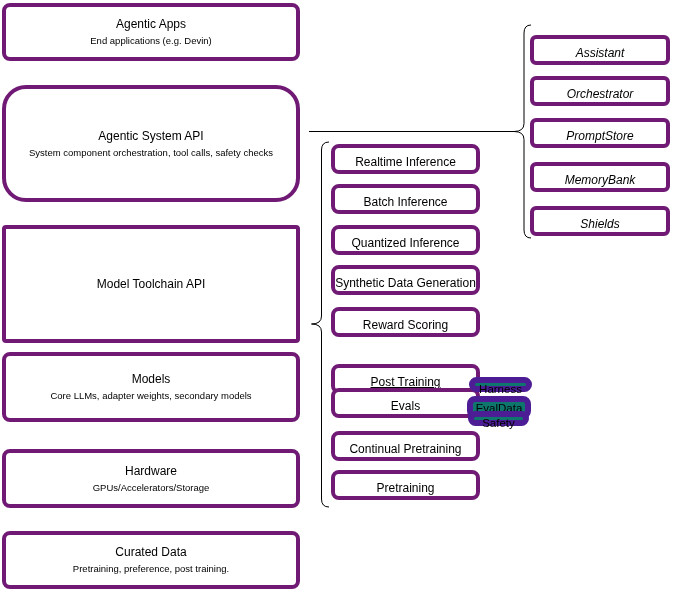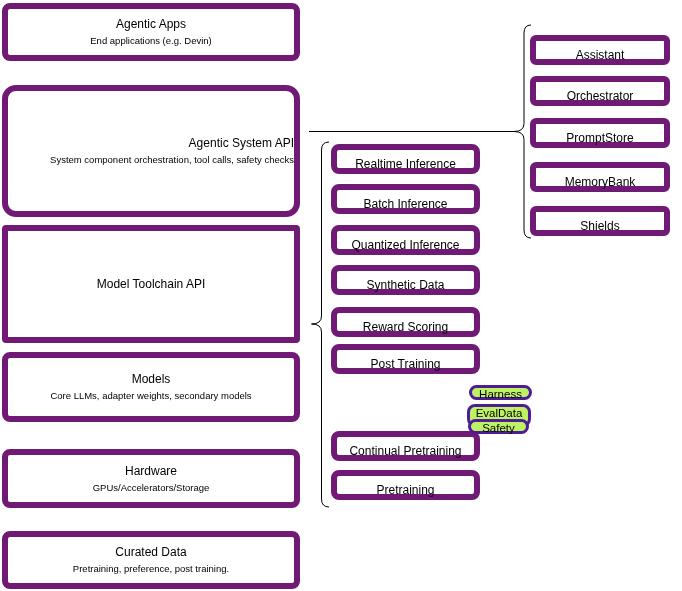--- a/index.html
+++ b/index.html
@@ -2,50 +2,50 @@
 <html><head>
 <meta charset="utf-8">
 <style>
   html,body{margin:0;padding:0;background:#fff;}
   .canvas{
     position:relative;width:682px;height:591px;background:#ffffff;
     font-family:"Liberation Sans",sans-serif;color:#000;overflow:hidden;
   }
   .connectors{position:absolute;left:0;top:0;width:682px;height:591px;pointer-events:none;}
   .node{
-    position:absolute;box-sizing:border-box;border:6px solid #701a75;background:#fff;
+    position:absolute;box-sizing:border-box;border:4px solid #701a75;background:#fff;
     display:flex;flex-direction:column;align-items:center;justify-content:center;
     text-align:center;
   }
   .node .title{font-size:12px;line-height:15px;white-space:nowrap;}
   .node .sub{font-size:9.5px;line-height:13px;margin-top:2px;white-space:nowrap;}
   .lbox{left:2px;width:298px;}
   .mbox{left:331px;width:149px;height:30px;border-radius:8px;font-size:12px;line-height:28px;text-align:center;display:block;}
-  .rbox{left:530px;width:140px;height:30px;border-radius:6px;font-size:12px;line-height:28px;text-align:center;display:block;}
+  .rbox{left:530px;width:140px;height:30px;border-radius:6px;font-size:12px;line-height:28px;text-align:center;display:block;font-style:italic;}
   .pill{
-    position:absolute;box-sizing:border-box;border:3px solid #4c1d95;background:#bef264;
-    border-radius:8px;font-size:11.5px;text-align:center;z-index:2;margin-top:8px;
+    position:absolute;box-sizing:border-box;border:6px solid #4c1d95;background:#0f766e;
+    border-radius:8px;font-size:11.5px;text-align:center;z-index:2;
   }
 </style>
 </head>
 <body>
 
 <div class="canvas">
 
   <svg class="connectors">
     <path d="M309,131.5 L514,131.5" stroke="#000" stroke-width="1" fill="none"></path>
     <path d="M531,25 Q524,25 524,33 L524,123.5 Q524,131.5 514,131.5 Q524,131.5 524,139.5 L524,230 Q524,238 531,238" stroke="#000" stroke-width="1" fill="none"></path>
     <path d="M329,142 Q321.5,142 321.5,150 L321.5,316 Q321.5,324 311.5,324 Q321.5,324 321.5,332 L321.5,499 Q321.5,507 329,507" stroke="#000" stroke-width="1" fill="none"></path>
   </svg>
 
   <div class="node lbox" style="top:3px;height:58px;border-radius:8px;">
     <div class="title">Agentic Apps</div>
     <div class="sub">End applications (e.g. Devin)</div>
   </div>
-  <div class="node lbox" style="top:85px;height:132px;border-radius:14px;align-items:flex-end;">
+  <div class="node lbox" style="top:85px;height:117px;border-radius:24px;">
     <div class="title">Agentic System API</div>
     <div class="sub">System component orchestration, tool calls, safety checks</div>
   </div>
   <div class="node lbox" style="top:225px;height:118px;border-radius:4px;">
     <div class="title">Model Toolchain API</div>
   </div>
   <div class="node lbox" style="top:352px;height:70px;border-radius:8px;">
     <div class="title">Models</div>
     <div class="sub">Core LLMs, adapter weights, secondary models</div>
   </div>
@@ -56,21 +56,22 @@
   <div class="node lbox" style="top:531px;height:58px;border-radius:8px;">
     <div class="title">Curated Data</div>
     <div class="sub">Pretraining, preference, post training.</div>
   </div>
 
   <div class="node mbox" style="top:144px;">Realtime Inference</div>
   <div class="node mbox" style="top:184px;">Batch Inference</div>
   <div class="node mbox" style="top:225px;">Quantized Inference</div>
   <div class="node mbox" style="top:265px;">Synthetic Data Generation</div>
   <div class="node mbox" style="top:307px;">Reward Scoring</div>
-  <div class="node mbox" style="top:344px;">Post Training</div>
+  <div class="node mbox" style="top:364px;text-decoration:underline;">Post Training</div>
+  <div class="node mbox" style="top:388px;">Evals</div>
   <div class="node mbox" style="top:431px;">Continual Pretraining</div>
   <div class="node mbox" style="top:470px;">Pretraining</div>
 
   <div class="pill" style="left:469px;top:377px;width:63px;height:15px;line-height:13px;">Harness</div>
   <div class="pill" style="left:467px;top:396px;width:64px;height:23px;line-height:13px;">EvalData</div>
   <div class="pill" style="left:468px;top:411px;width:61px;height:15px;line-height:13px;">Safety</div>
 
   <div class="node rbox" style="top:35px;">Assistant</div>
   <div class="node rbox" style="top:76px;">Orchestrator</div>
   <div class="node rbox" style="top:118px;">PromptStore</div>

